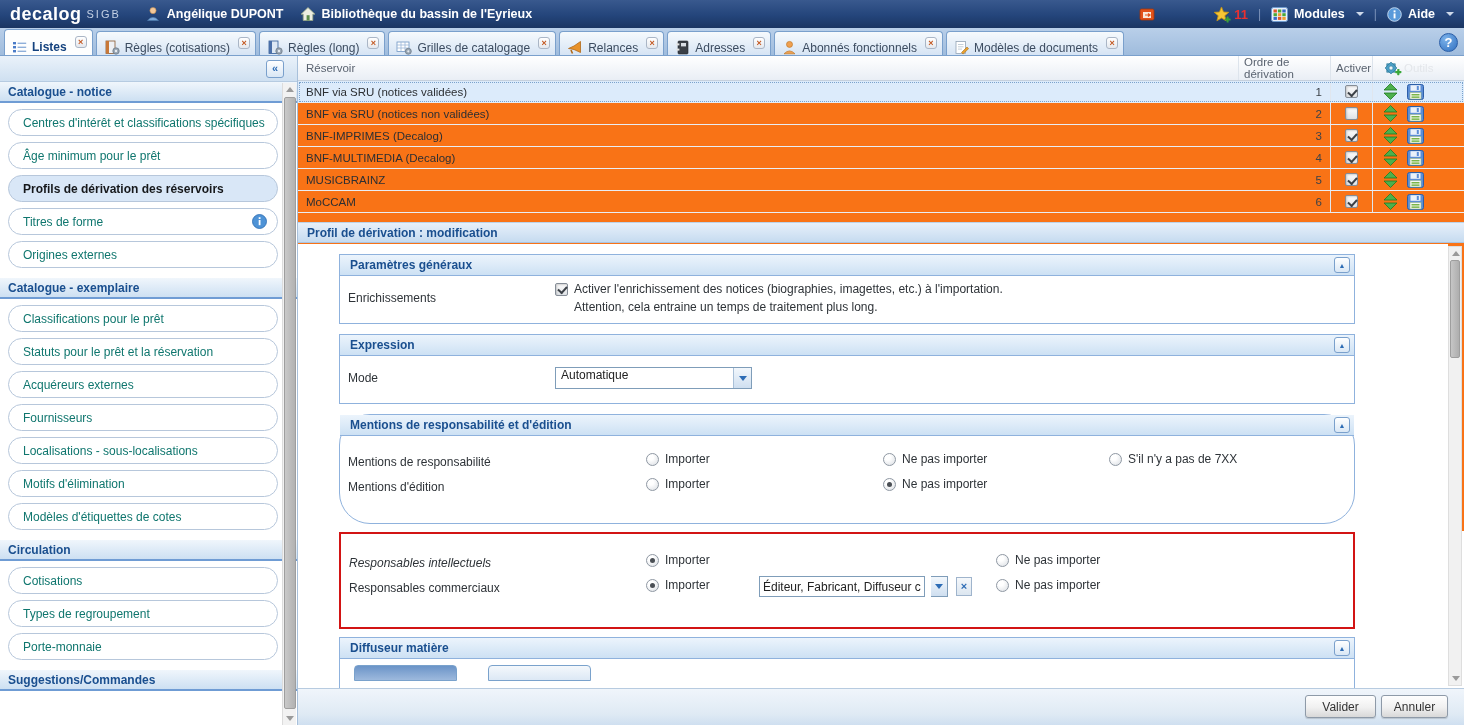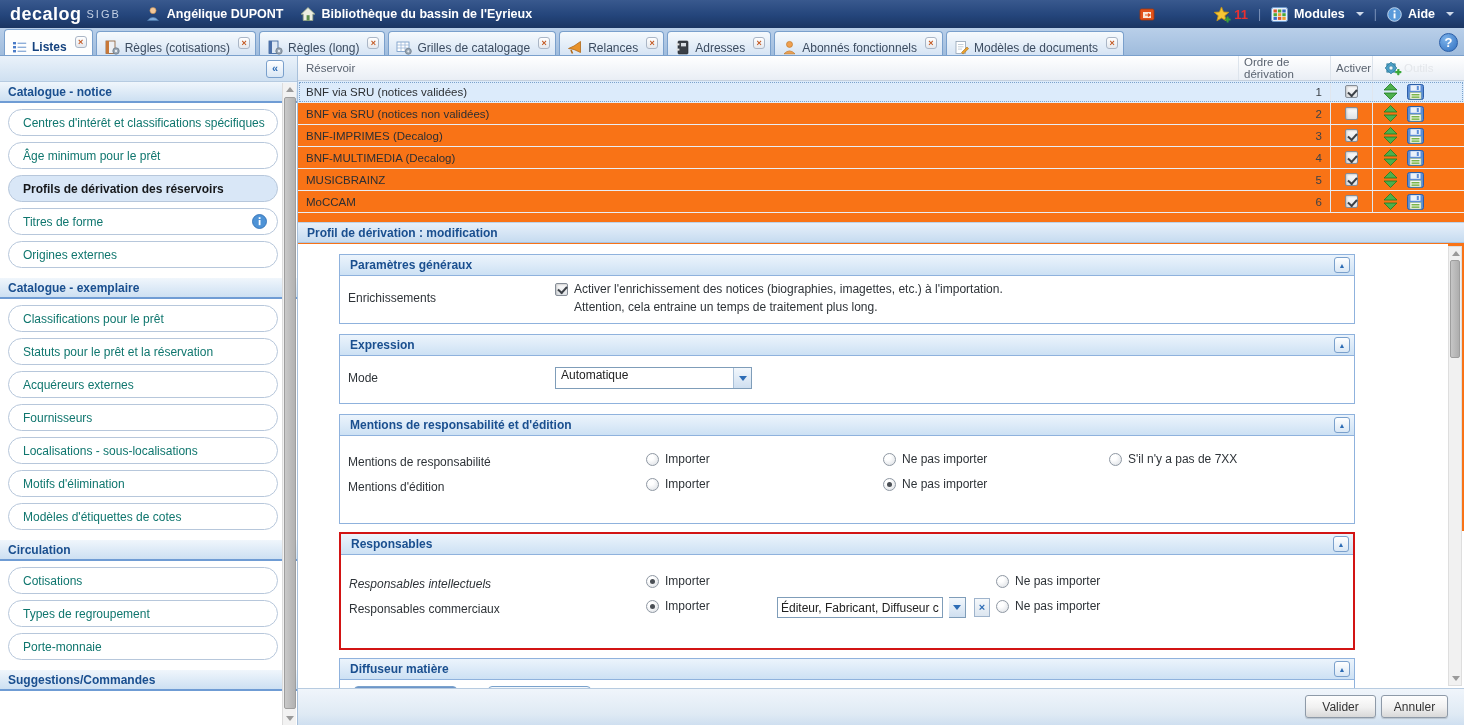--- a/index.html
+++ b/index.html
@@ -92,21 +92,21 @@
   .cb.checked::after { content:""; position:absolute; left:2px; top:2.5px; width:7px; height:4px; border-left:2px solid #3c4147; border-bottom:2px solid #3c4147; transform:rotate(-48deg); }
   
   .profil-bar {
     position:absolute; left:0; top:166px; width:1166px; height:21px;
     background:linear-gradient(#e7f0fa,#c6dbf0); border-top:1px solid #bcd2e8; border-bottom:1px solid #aac4e0;
     color:#1a4f8f; font-weight:bold; padding:3px 0 0 9px;
   }
   .form-area { position:absolute; left:0; top:188px; width:1150px; height:444px; background:#fff; overflow:hidden; }
   .panels { margin-left:41px; width:1016px; }
   .panel { border:1px solid #8fb2dd; background:#fff; }
-  .panel.p1 { margin-top:10px; } .panel.p2 { margin-top:10px; } .panel.p3 { margin-top:10px; }
+  .panel.p1 { margin-top:10px; } .panel.p2 { margin-top:10px; } .panel.p3 { margin-top:10px;border-radius:31px; }
   .panel.red { margin-top:8px; border:2px solid #d21414; }
   .panel.p5 { margin-top:8px; }
   .panel-header {
     height:21px; background:linear-gradient(#ecf4fc,#cde1f4); border-bottom:1px solid #8fb2dd;
     color:#1a4f8f; font-weight:bold; padding:3px 0 0 10px; position:relative;
   }
   .panel-collapse {
     position:absolute; right:4px; top:2px; width:16px; height:16px;
     border:1px solid #7aa0cc; border-radius:3px; background:linear-gradient(#ffffff,#d9e7f5);
     color:#2d6cb5; font-size:7px; line-height:15px; text-align:center;
@@ -634,40 +634,36 @@
               <span>Importer</span>
             </span>
           <span class="ctrl" style="left:543px; top:41px;">
               <span class="radio selected"></span>
               <span>Ne pas importer</span>
             </span>
         </div>
       </div>
 
       <div class="panel red">
-        <div class="panel-header">
-          <span>Responsables</span>
-          <span class="panel-collapse"></span>
-        </div>
         <div class="panel-body">
           <span class="frow-label" style="top:22px;font-style:italic;">Responsables intellectuels</span>
           <span class="ctrl" style="left:305px; top:19px;">
               <span class="radio selected"></span>
               <span>Importer</span>
             </span>
           <span class="ctrl" style="left:655px; top:19px;">
               <span class="radio"></span>
               <span>Ne pas importer</span>
             </span>
           <span class="frow-label" style="top:47px;">Responsables commerciaux</span>
           <span class="ctrl" style="left:305px; top:44px;">
               <span class="radio selected"></span>
               <span>Importer</span>
             </span>
-          <span class="ctrl combo" style="left:436px; top:42px;">
+          <span class="ctrl combo" style="left:418px; top:42px;">
             <span class="combo-input">Éditeur, Fabricant, Diffuseur c</span>
             <span class="combo-btn">
                 <span class="chev"></span>
               </span>
             <span class="combo-x"></span>
           </span>
           <span class="ctrl" style="left:655px; top:44px;">
               <span class="radio"></span>
               <span>Ne pas importer</span>
             </span>

